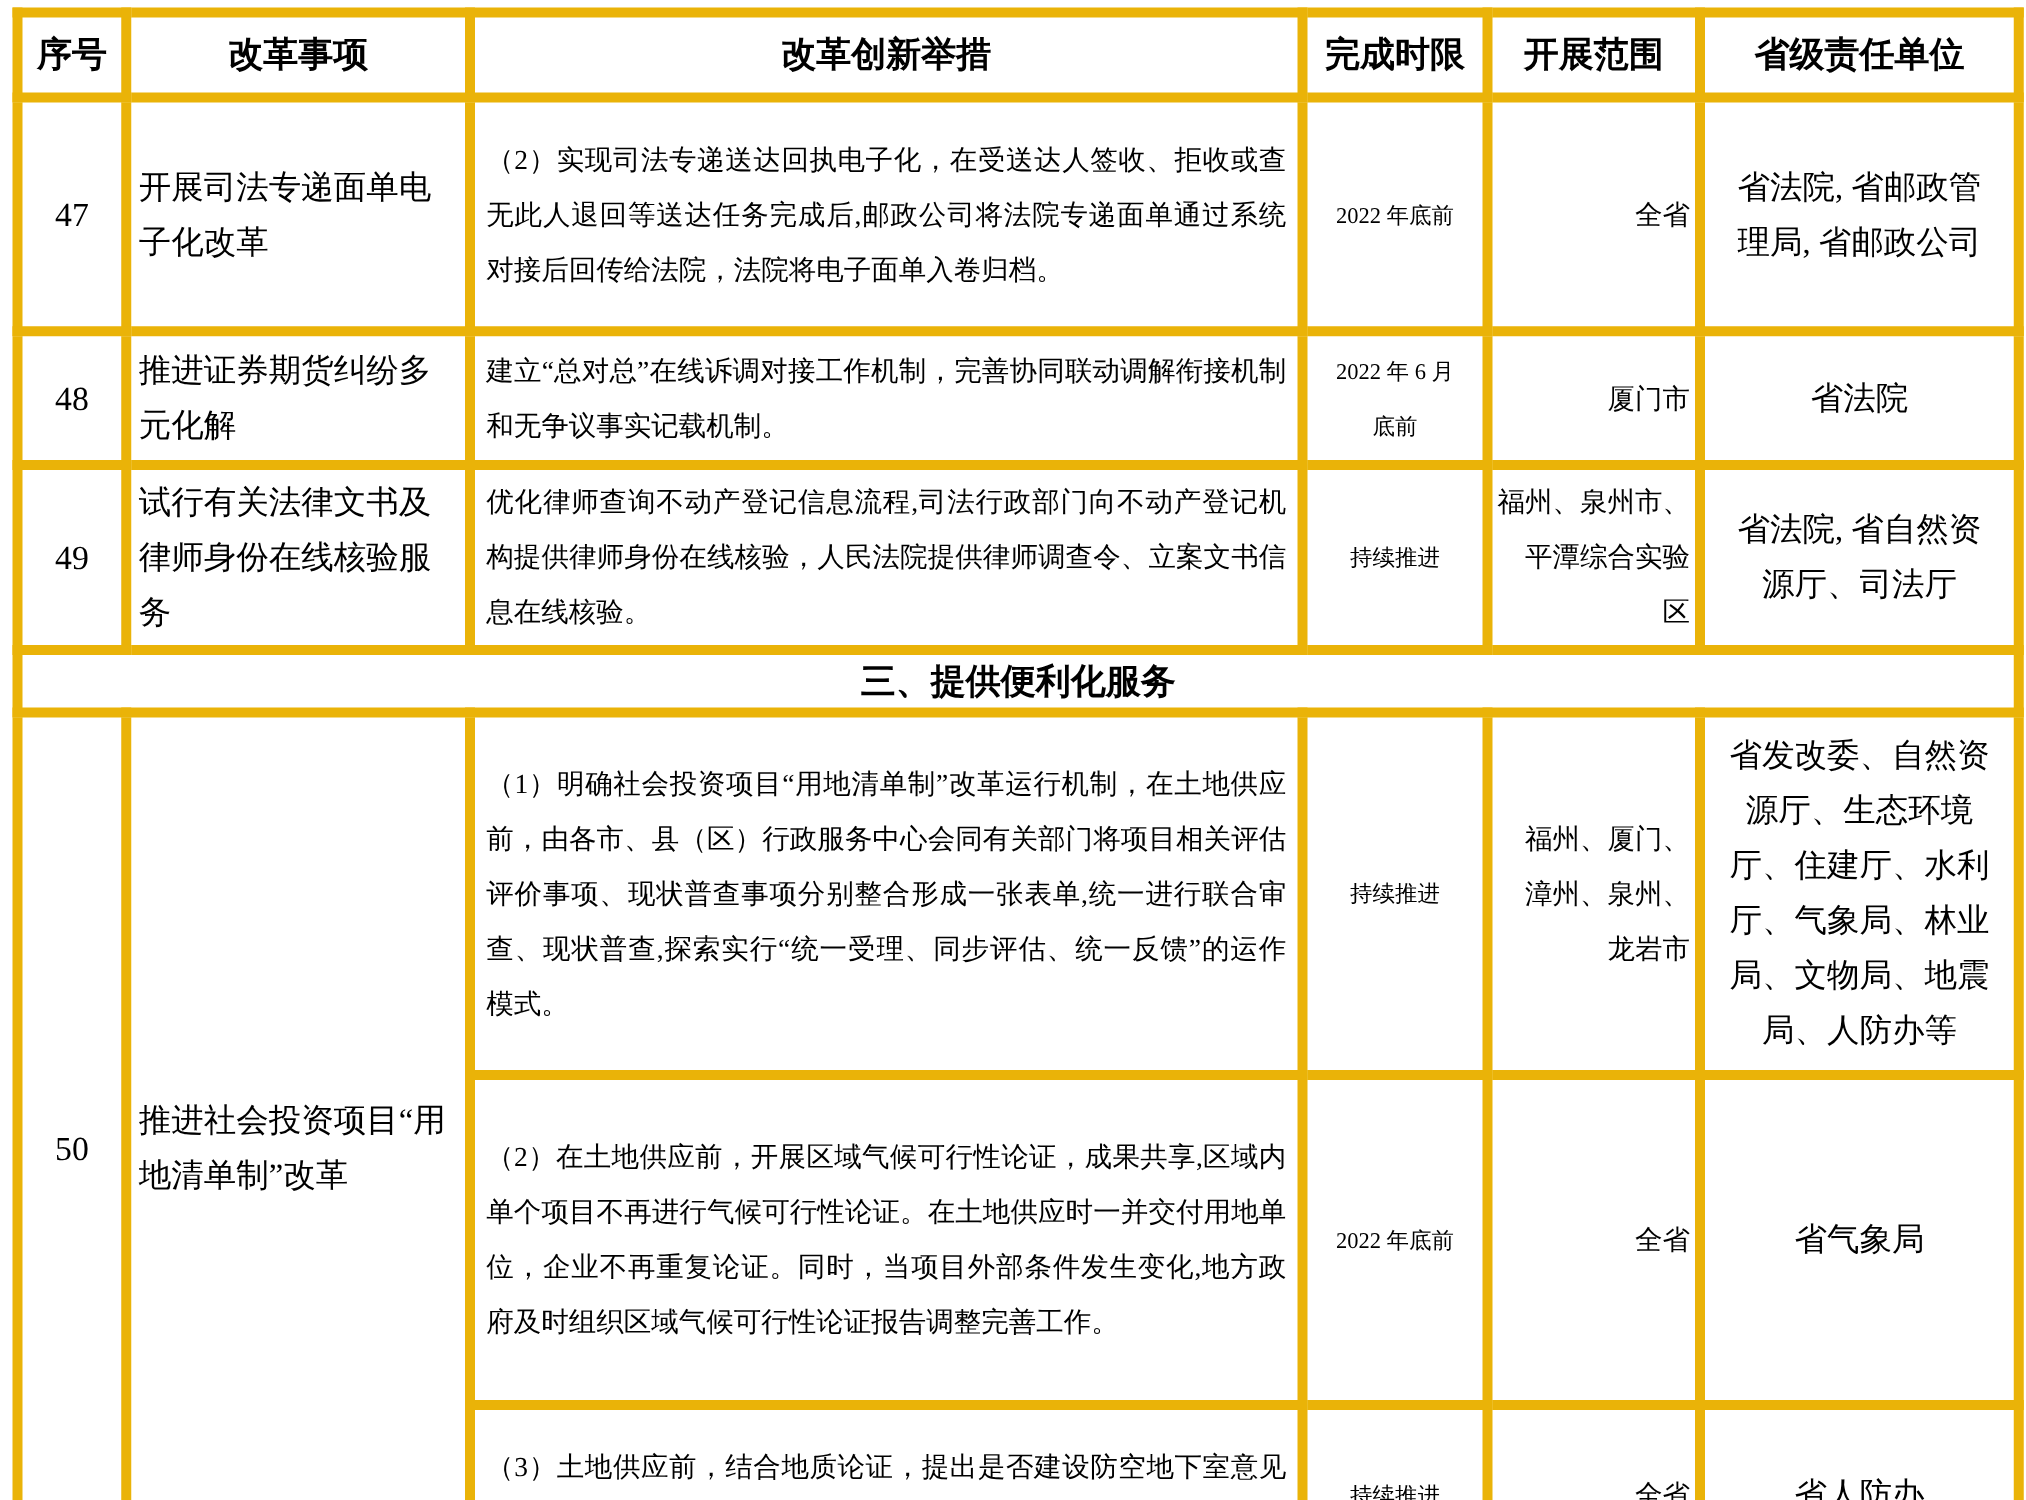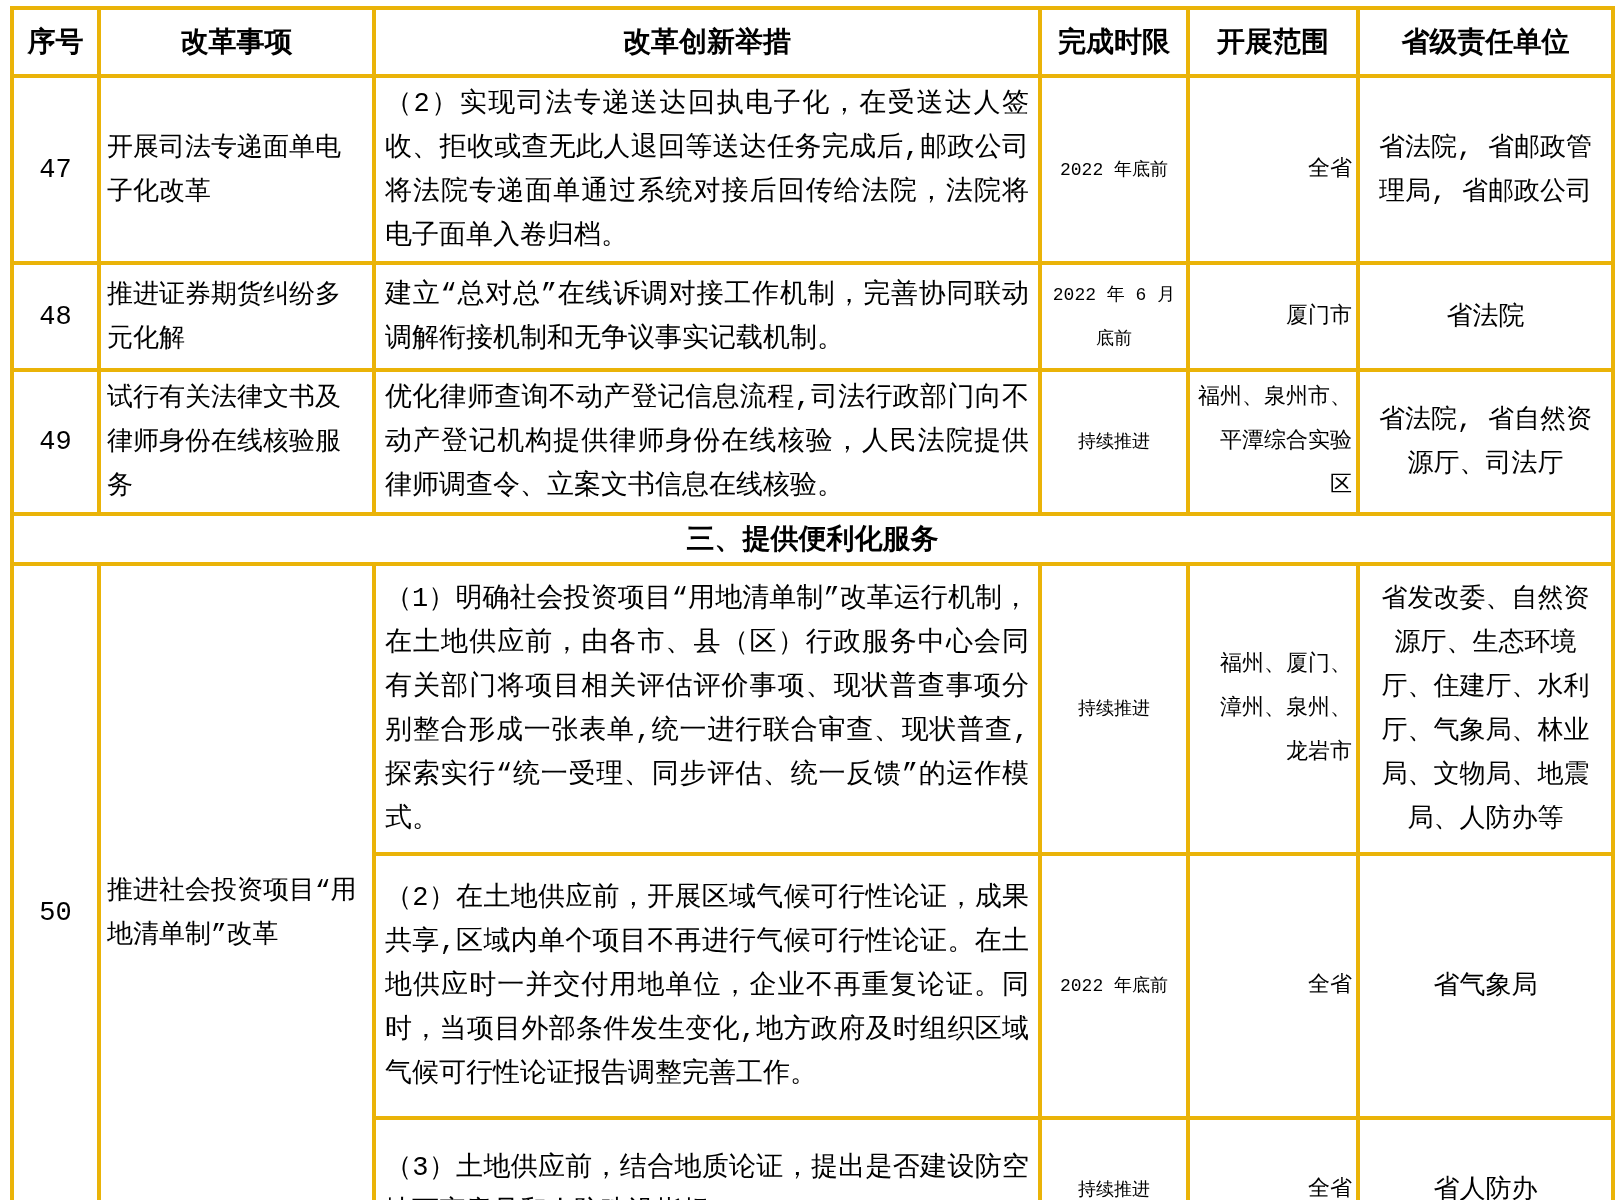--- a/index.html
+++ b/index.html
@@ -13,24 +13,23 @@
     color: #000;
   }
   table.reform {
     border-collapse: collapse;
     table-layout: fixed;
     width: 1601px;
     border: 3px solid #000;
   }
   table.reform th,
   table.reform td {
-    border: 4px solid #eab308;
+    border: 8px solid #eab308;
     vertical-align: middle;
     overflow: hidden;
-    font-family: Liberation Mono, monospace;
   }
   th.head {
     font-family: "Liberation Sans", "DejaVu Sans", sans-serif;
     font-weight: bold;
     font-size: 28px;
     text-align: center;
     padding: 0 4px;
   }
   td.c-no {
     text-align: center;
@@ -38,21 +37,21 @@
     line-height: 44px;
   }
   td.c-item {
     text-align: left;
     font-size: 26px;
     line-height: 44px;
     padding: 4px 6px;
   }
   td.c-measure {
     text-align: justify;
-    font-size: 27px;
+    font-size: 22px;
     line-height: 44px;
     padding: 0 9px;
   }
   td.c-deadline {
     text-align: center;
     font-size: 18px;
     line-height: 44px;
     white-space: pre-line;
     padding: 0 4px;
   }

